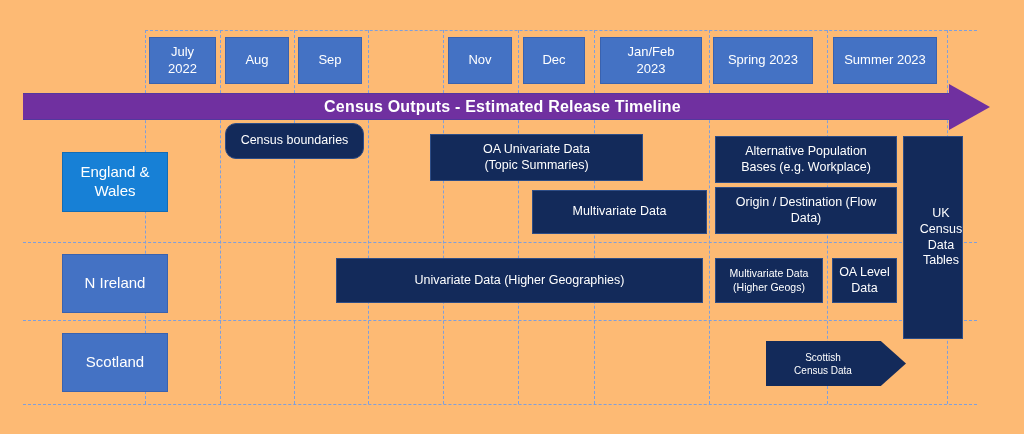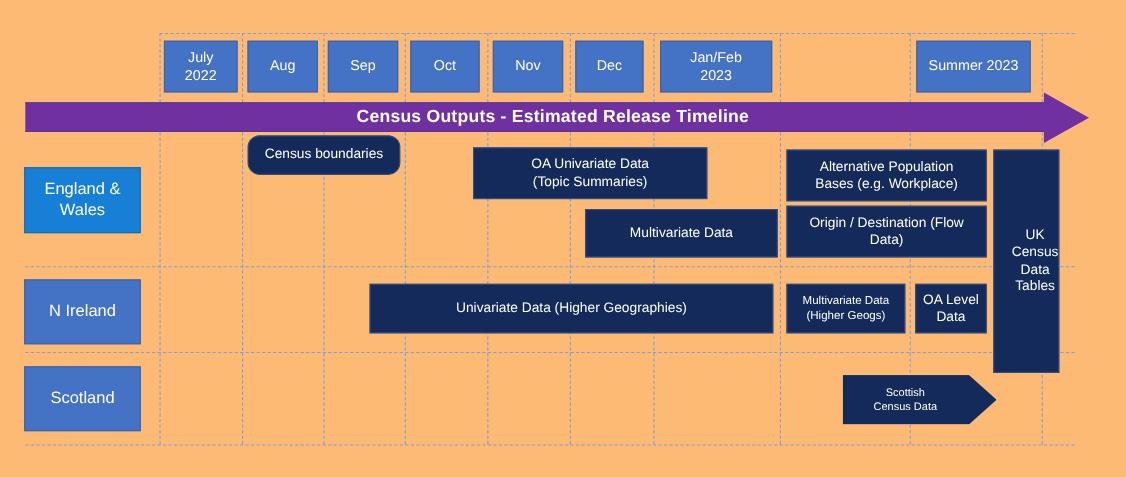--- a/index.html
+++ b/index.html
@@ -7,21 +7,21 @@
     position:relative;width:1024px;height:434px;background:#fdba74;overflow:hidden;
     font-family:"Liberation Sans","DejaVu Sans",sans-serif;
   }
   .vline{position:absolute;top:30px;height:374px;width:0;border-left:1px dashed #7e9fdc;}
   .hline{position:absolute;height:0;border-top:1px dashed #7e9fdc;}
   .box{
     position:absolute;display:flex;align-items:center;justify-content:center;
     text-align:center;color:#ffffff;white-space:pre-line;line-height:1.25;box-sizing:border-box;
   }
   .month{background:#4472c4;border:1px solid #3a62ae;font-size:13px;}
-  .rowlabel{background:#4472c4;border:1px solid #3a62ae;font-size:15px;}
+  .rowlabel{background:#4472c4;border:1px solid #3a62ae;font-size:15px;margin-left:40px;}
   .rowlabel.ew{background:#1780d6;border-color:#136cb4;}
   .navy{background:#132a5a;border:1px solid #2e4d86;font-size:12.5px;}
   .navy.small{font-size:10.5px;}
   .shaft{
     position:absolute;left:23px;top:93px;width:927px;height:27px;background:#7030a0;
     border-top:1px solid #53389e;border-bottom:1px solid #53389e;box-sizing:border-box;
     display:flex;align-items:center;justify-content:center;padding-left:32px;
   }
   .shaft span{color:#ffffff;font-size:16px;font-weight:bold;letter-spacing:.2px;}
   .arrowhead{
@@ -54,25 +54,25 @@
     <div class="vline" style="left:594px;"></div>
     <div class="vline" style="left:709px;"></div>
     <div class="vline" style="left:827px;"></div>
     <div class="vline" style="left:947px;"></div>
   </div>
 
   <div class="box month" style="left:149px;top:37px;width:67px;height:47px;">July
 2022</div>
   <div class="box month" style="left:225px;top:37px;width:64px;height:47px;">Aug</div>
   <div class="box month" style="left:298px;top:37px;width:64px;height:47px;">Sep</div>
-  <div class="box month" style="left:373px;top:37px;width:63px;height:47px;">Oct</div>
   <div class="box month" style="left:448px;top:37px;width:64px;height:47px;">Nov</div>
   <div class="box month" style="left:523px;top:37px;width:62px;height:47px;">Dec</div>
   <div class="box month" style="left:600px;top:37px;width:102px;height:47px;">Jan/Feb
 2023</div>
+  <div class="box month" style="left:713px;top:37px;width:100px;height:47px;">Spring 2023</div>
   <div class="box month" style="left:833px;top:37px;width:104px;height:47px;">Summer 2023</div>
 
   <div class="shaft">
     <span>Census Outputs - Estimated Release Timeline</span>
   </div>
   <div class="arrowhead"></div>
 
   <div class="box rowlabel ew" style="left:22px;top:152px;width:106px;height:60px;">England &amp;
 Wales</div>
   <div class="box rowlabel" style="left:22px;top:254px;width:106px;height:59px;">N Ireland</div>

